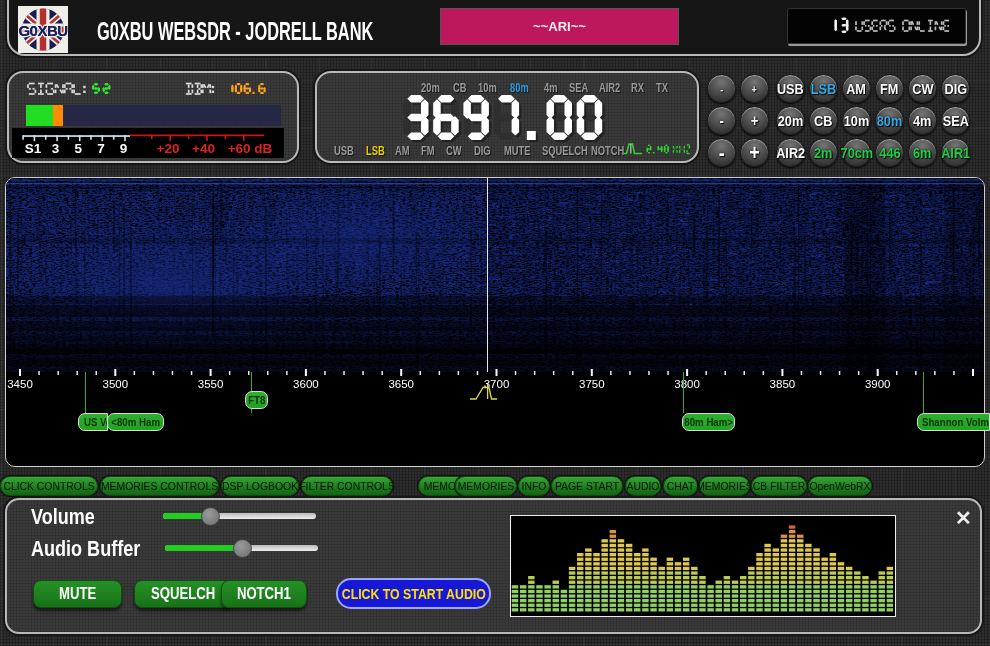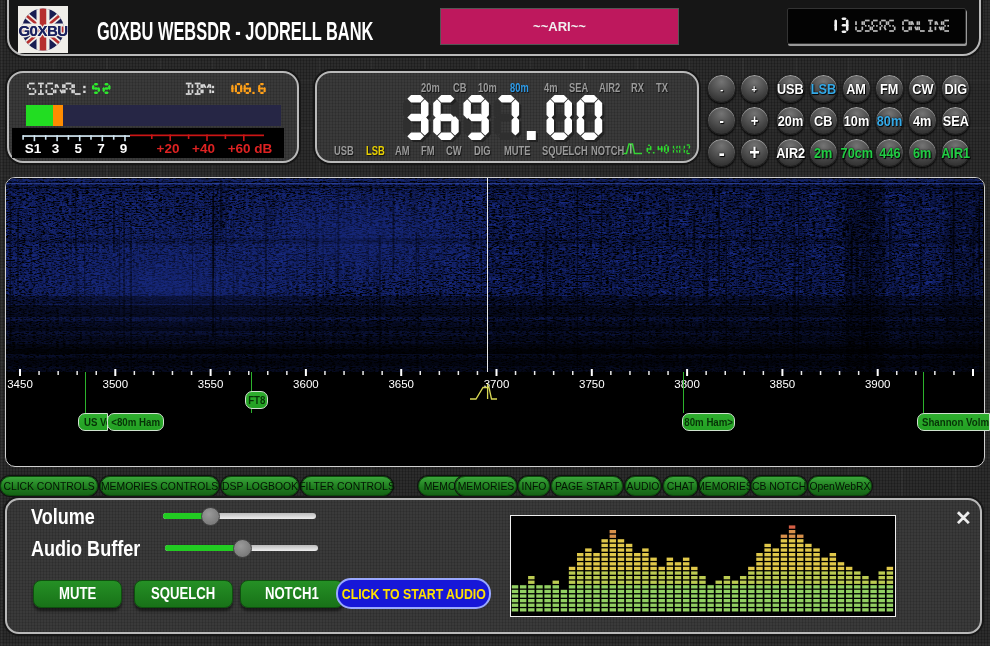--- a/index.html
+++ b/index.html
@@ -715,38 +715,38 @@
 <div class="tab" style="left:100px;width:119px">MEMORIES CONTROLS</div>
 <div class="tab" style="left:221px;width:78px">DSP LOGBOOK</div>
 <div class="tab" style="left:301px;width:92px">FILTER CONTROLS</div>
 <div class="tab" style="left:418px;width:68px">MEMORIES</div>
 <div class="tab" style="left:455px;width:62px">MEMORIES</div>
 <div class="tab" style="left:518px;width:32px">INFO</div>
 <div class="tab" style="left:551px;width:72px">PAGE START</div>
 <div class="tab" style="left:625px;width:36px">AUDIO</div>
 <div class="tab" style="left:663px;width:35px">CHAT</div>
 <div class="tab" style="left:699px;width:51px">MEMORIES</div>
-<div class="tab" style="left:751px;width:56px">CB NOTCH</div>
+<div class="tab" style="left:751px;width:56px">CB FILTER</div>
 <div class="tab" style="left:808px;width:64px">OpenWebRX</div>
 <div class="panel" style="left:5px;top:498px;width:977px;height:136px;border-radius:14px"></div>
 <div class="abs cond" style="left:31px;top:504px;font-size:22px;font-weight:bold;color:#fff">Volume</div>
 <div class="abs cond" style="left:31px;top:536px;font-size:22px;font-weight:bold;color:#fff">Audio Buffer</div>
 <div class="abs" style="left:163px;top:513px;width:153px;height:6px;border-radius:3px;background:linear-gradient(#bbb,#eee);"></div>
 <div class="abs" style="left:163px;top:513px;width:47px;height:6px;border-radius:3px;background:#22cc22"></div>
 <div class="abs" style="left:200.5px;top:506.5px;width:19px;height:19px;border-radius:50%;background:radial-gradient(circle at 40% 35%,#9a9a9a,#6e6e6e);border:1px solid #444"></div>
 <div class="abs" style="left:165px;top:545px;width:153px;height:6px;border-radius:3px;background:linear-gradient(#bbb,#eee);"></div>
 <div class="abs" style="left:165px;top:545px;width:77px;height:6px;border-radius:3px;background:#22cc22"></div>
 <div class="abs" style="left:232.5px;top:538.5px;width:19px;height:19px;border-radius:50%;background:radial-gradient(circle at 40% 35%,#9a9a9a,#6e6e6e);border:1px solid #444"></div>
 <div class="gbtn" style="left:33px;top:580px;width:89px">
     <span class="condc">MUTE</span>
   </div>
 <div class="gbtn" style="left:134px;top:580px;width:99px">
     <span class="condc">SQUELCH</span>
   </div>
-<div class="gbtn" style="left:240px;top:580px;width:104px">
+<div class="gbtn" style="left:221px;top:580px;width:86px">
     <span class="condc">NOTCH1</span>
   </div>
 <div class="abs" style="left:336px;top:578px;width:155px;height:31px;background:#1717d8;border:2px solid #9aa8ff;border-radius:15px;display:flex;align-items:center;justify-content:center;color:#ffe000;font-weight:bold;font-size:15px">
     <span class="condc">CLICK TO START AUDIO</span>
   </div>
 <div class="abs" style="left:509.5px;top:514.5px;width:386px;height:102px;border:1.5px solid #eee;background:#000"><svg width="383" height="100" viewBox="0 0 383 100">
       <rect width="383" height="100" fill="#000"></rect>
       <rect x="0.80" y="92.20" width="6.45" height="3.30" fill="#92d062"></rect>
       <rect x="0.80" y="87.60" width="6.45" height="3.30" fill="#92d062"></rect>
       <rect x="0.80" y="83.00" width="6.45" height="3.30" fill="#92d062"></rect>

